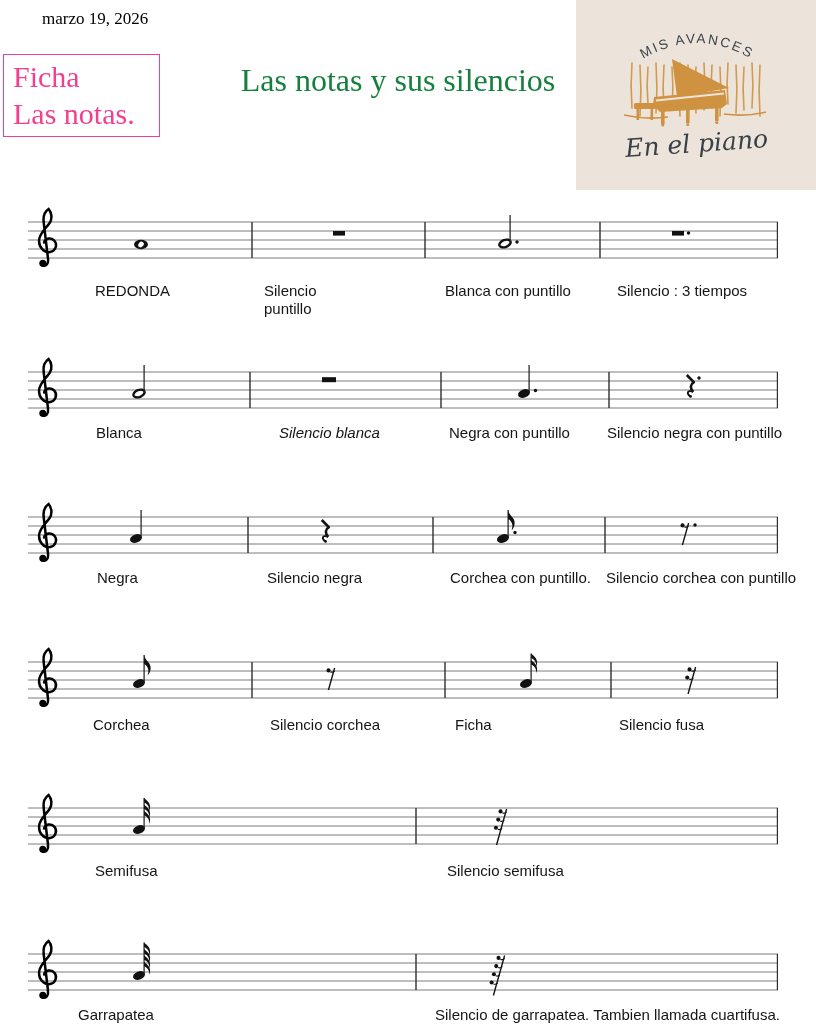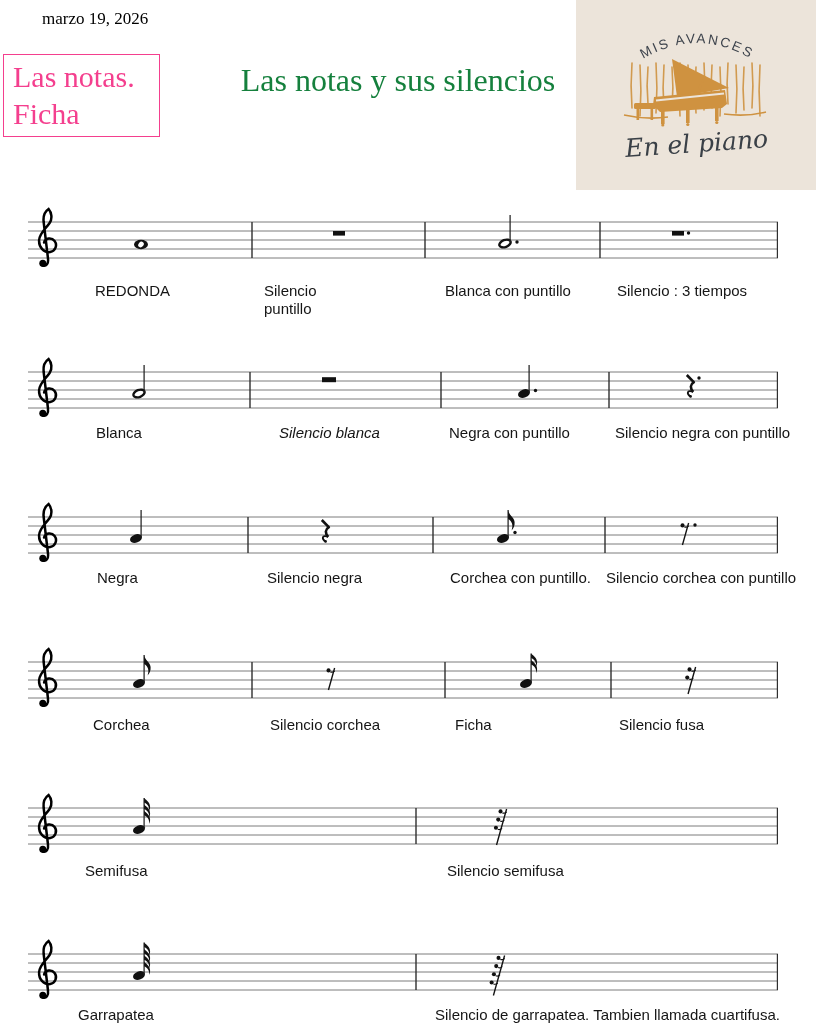--- a/index.html
+++ b/index.html
@@ -20,22 +20,22 @@
   .note-label.wrap{white-space:normal;line-height:17.5px;}
 </style>
 </head>
 <body>
 
 <div class="page">
 
   <div class="date">marzo 19, 2026</div>
 
   <div class="ficha-box">
+    <div>Ficha</div>
     <div>Las notas.</div>
-    <div>Ficha</div>
   </div>
 
   <h1 class="title">Las notas y sus silencios</h1>
 
   <div class="logo">
     <svg width="240" height="190" viewBox="0 0 240 190">
       <defs>
           <path id="lg-arc" d="M56 66 Q121 20 186 66" fill="none"></path>
         </defs>
       <g id="curtain" fill="none" stroke="#cf9240" stroke-width="1.6" stroke-linecap="round" opacity="0.9">
@@ -149,21 +149,21 @@
           <g>
             <path d="M686.8 33 L693.8 40.2 Q688.2 44 693.2 49.8" fill="none" stroke="#111111" stroke-width="2.6" stroke-linejoin="round"></path>
             <path d="M693.2 49.8 C687 47.5 686.2 51.5 690.8 54.8" fill="none" stroke="#111111" stroke-width="1.9"></path>
             <circle cx="690.6" cy="54.4" r="1.3" fill="#111111"></circle>
             <circle cx="699" cy="36" r="1.7" fill="#111111"></circle>
           </g>
         </svg>
         <div class="note-label" style="left: 96px; top: 82px;">Blanca</div>
         <div class="note-label" style="left: 279px; top: 82px; font-style: italic;">Silencio blanca</div>
         <div class="note-label" style="left: 449px; top: 82px;">Negra con puntillo</div>
-        <div class="note-label" style="left: 607px; top: 82px; margin-left: 8px;">Silencio negra con puntillo</div>
+        <div class="note-label" style="left: 607px; top: 82px;">Silencio negra con puntillo</div>
       </div>
       <div class="staff-row" style="top: 487px;">
         <svg width="816" height="95">
           <line x1="28" y1="30" x2="778" y2="30" stroke="#7d7d7d" stroke-width="1"></line>
           <line x1="28" y1="39" x2="778" y2="39" stroke="#7d7d7d" stroke-width="1"></line>
           <line x1="28" y1="48" x2="778" y2="48" stroke="#7d7d7d" stroke-width="1"></line>
           <line x1="28" y1="57" x2="778" y2="57" stroke="#7d7d7d" stroke-width="1"></line>
           <line x1="28" y1="66" x2="778" y2="66" stroke="#7d7d7d" stroke-width="1"></line>
           <line x1="248" y1="30" x2="248" y2="66" stroke="#2f2f2f" stroke-width="1.4"></line>
           <line x1="433" y1="30" x2="433" y2="66" stroke="#2f2f2f" stroke-width="1.4"></line>
@@ -267,21 +267,21 @@
           <g>
             <line x1="506.6" y1="31" x2="496.52000000000004" y2="67" stroke="#111111" stroke-width="1.35"></line>
             <circle cx="500.528" cy="33.4" r="2.05" fill="#111111"></circle>
             <path d="M502.328 34.9 Q504.928 35.8 506.628 33.8" fill="none" stroke="#111111" stroke-width="1.1"></path>
             <circle cx="498.232" cy="41.599999999999994" r="2.05" fill="#111111"></circle>
             <path d="M500.032 43.099999999999994 Q502.632 43.99999999999999 504.332 41.99999999999999" fill="none" stroke="#111111" stroke-width="1.1"></path>
             <circle cx="495.93600000000004" cy="49.8" r="2.05" fill="#111111"></circle>
             <path d="M497.736 51.3 Q500.336 52.199999999999996 502.036 50.199999999999996" fill="none" stroke="#111111" stroke-width="1.1"></path>
           </g>
         </svg>
-        <div class="note-label" style="left: 85px; top: 84px;">Semifusa</div>
+        <div class="note-label" style="left: 95px; top: 84px;">Semifusa</div>
         <div class="note-label" style="left: 447px; top: 84px;">Silencio semifusa</div>
       </div>
       <div class="staff-row" style="top: 924px;">
         <svg width="816" height="95">
           <line x1="28" y1="30" x2="778" y2="30" stroke="#7d7d7d" stroke-width="1"></line>
           <line x1="28" y1="39" x2="778" y2="39" stroke="#7d7d7d" stroke-width="1"></line>
           <line x1="28" y1="48" x2="778" y2="48" stroke="#7d7d7d" stroke-width="1"></line>
           <line x1="28" y1="57" x2="778" y2="57" stroke="#7d7d7d" stroke-width="1"></line>
           <line x1="28" y1="66" x2="778" y2="66" stroke="#7d7d7d" stroke-width="1"></line>
           <line x1="416" y1="30" x2="416" y2="66" stroke="#2f2f2f" stroke-width="1.4"></line>

